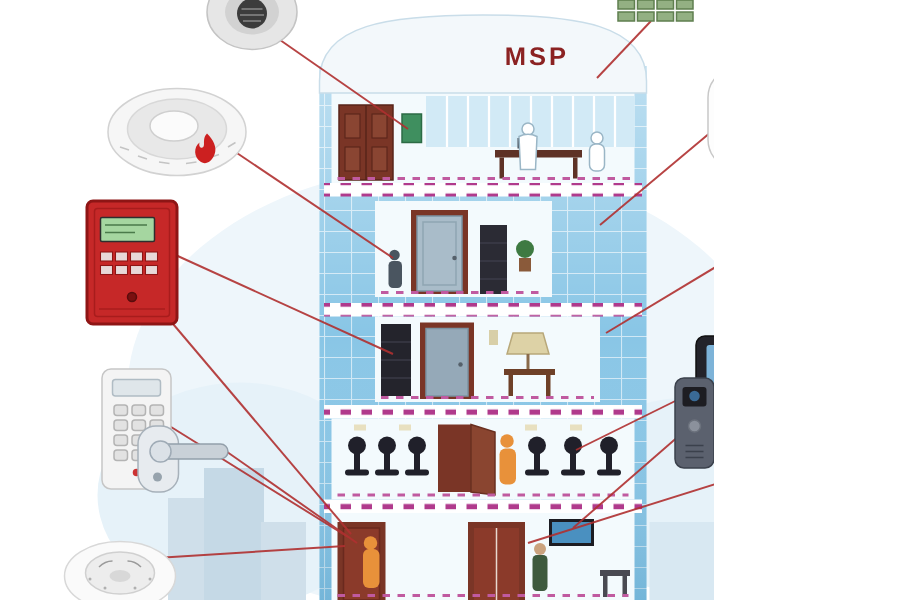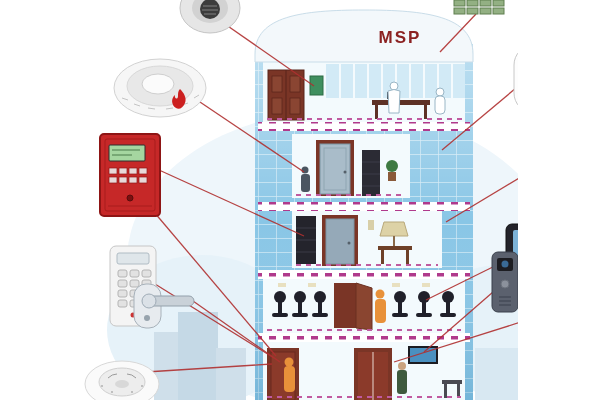--- a/index.html
+++ b/index.html
@@ -1,17 +1,17 @@
 <!DOCTYPE html>
 <html><head>
 <meta charset="utf-8">
 <style>
   html,body{margin:0;padding:0;background:#ffffff;}
   .stage{width:476px;height:400px;position:relative;overflow:hidden;background:#ffffff;
-         font-family:"Liberation Sans", sans-serif;padding-left:42px;}
+         font-family:"Liberation Sans", sans-serif;}
   svg{display:block;}
   text.msp{font-family:"Liberation Sans", sans-serif;font-weight:bold;font-size:17px;
            letter-spacing:2px;fill:#8b2222;}
 </style>
 </head>
 <body>
 
 <div class="stage">
 <svg width="600" height="400" viewBox="0 0 600 400" xmlns="http://www.w3.org/2000/svg">
   <defs>

